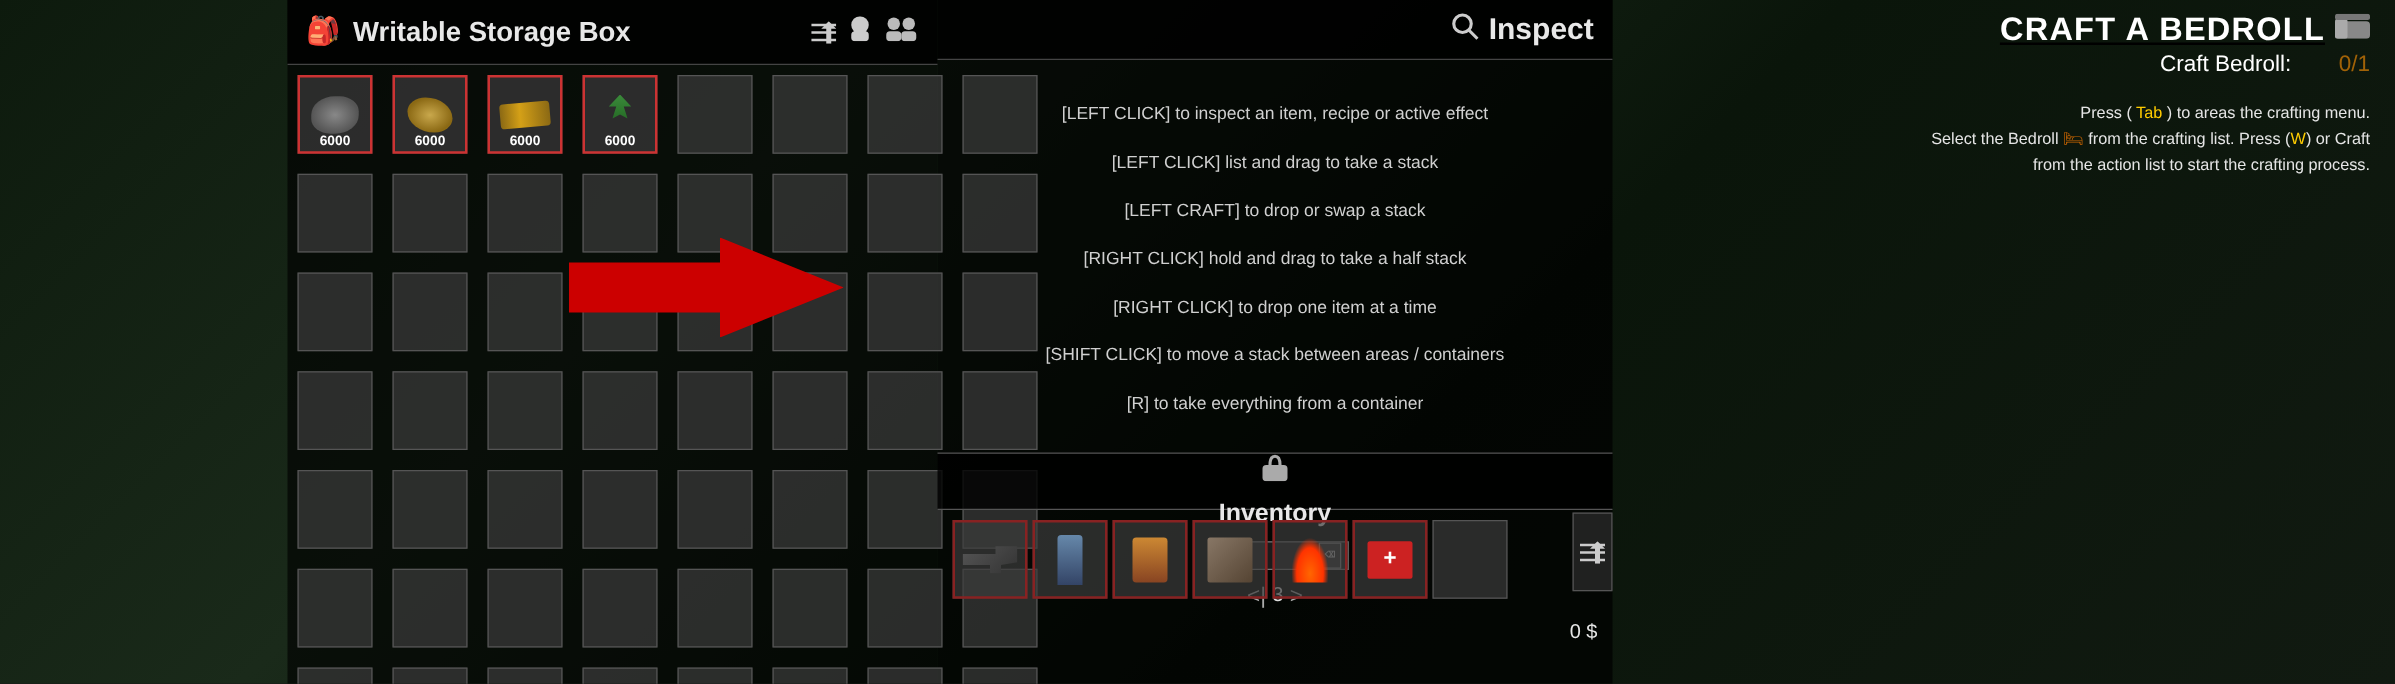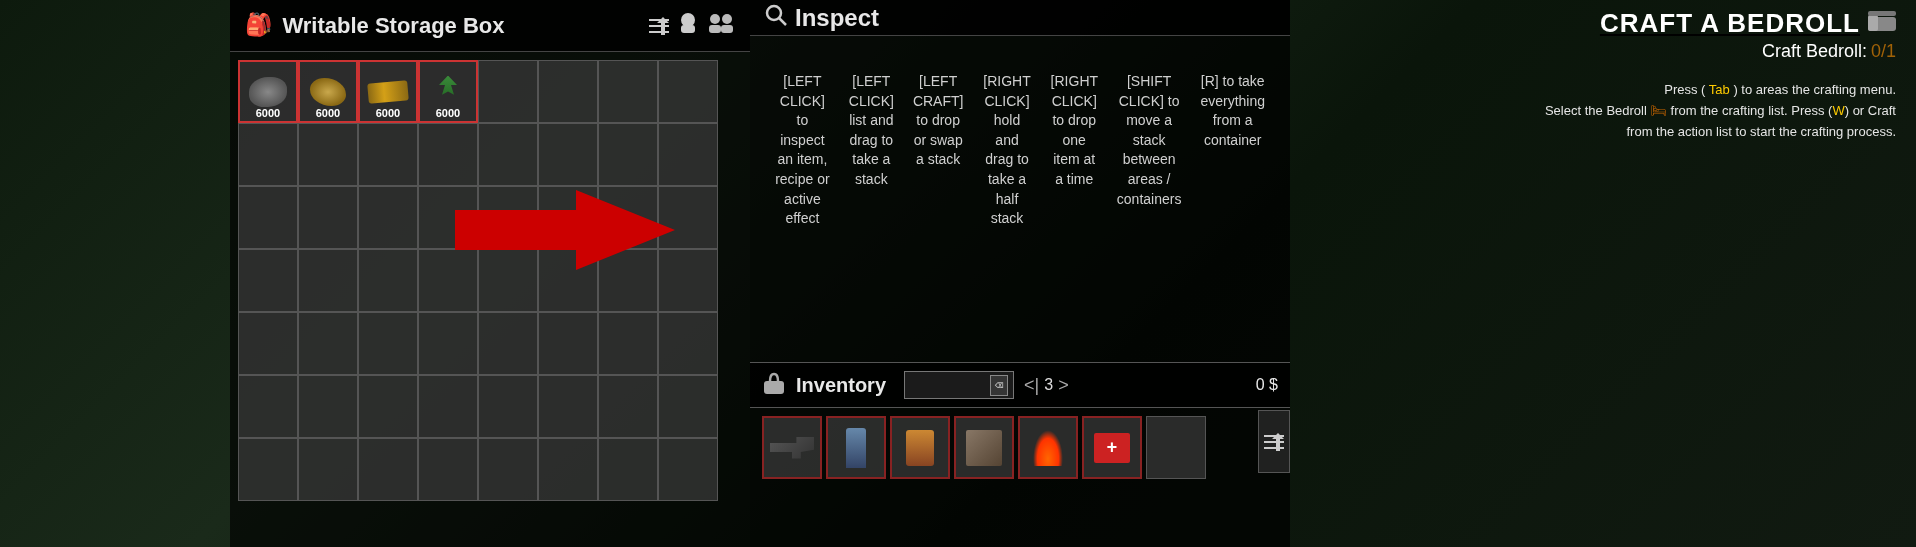--- a/index.html
+++ b/index.html
@@ -76,48 +76,49 @@
       font-size: 18px;
       cursor: pointer;
     }
 
     
     .inspect-header {
       position: absolute;
       left: 750px;
       top: 0;
       width: 540px;
-      height: 36px;
+      height: 48px;
       background: rgba(0,0,0,0.8);
       display: flex;
       align-items: center;
       padding: 0 15px;
       gap: 8px;
       border-bottom: 1px solid #444;
+      justify-content: flex-end;
     }
 
     .inspect-title {
       color: #e8e8e8;
       font-size: 24px;
       font-weight: bold;
       font-family: Arial, sans-serif;
     }
 
     
     .storage-grid {
       position: absolute;
       left: 230px;
       top: 52px;
       width: 520px;
       height: 495px;
       padding: 8px;
       display: grid;
       grid-template-columns: repeat(8, 60px);
       grid-template-rows: repeat(7, 63px);
-      gap: 0;
+      gap: 16px;
     }
 
     .grid-cell {
       width: 60px;
       height: 63px;
       background: rgba(60,60,60,0.7);
       border: 1px solid #555;
       position: relative;
       display: flex;
       align-items: center;
@@ -191,21 +192,21 @@
 
     
     .inspect-content {
       position: absolute;
       left: 750px;
       top: 52px;
       width: 540px;
       height: 310px;
       padding: 20px 25px;
       display: flex;
-      flex-direction: row;
+      flex-direction: column;
       justify-content: center;
       gap: 19px;
     }
 
     .inspect-line {
       color: #d0d0d0;
       font-size: 14px;
       font-family: Arial, sans-serif;
       text-align: center;
       line-height: 1.4;
@@ -218,20 +219,21 @@
       top: 362px;
       width: 540px;
       height: 46px;
       background: rgba(0,0,0,0.8);
       border-top: 1px solid #555;
       border-bottom: 1px solid #555;
       display: flex;
       align-items: center;
       padding: 0 12px;
       gap: 10px;
+      flex-direction: column;
     }
 
     .inventory-label {
       color: #e8e8e8;
       font-size: 20px;
       font-weight: bold;
       font-family: Arial, sans-serif;
     }
 
     .search-box {
@@ -326,20 +328,21 @@
       font-size: 26px;
       font-weight: bold;
       font-family: Arial, sans-serif;
       letter-spacing: 1px;
     }
 
     .craft-subtitle {
       color: #ffffff;
       font-size: 18px;
       font-family: Arial, sans-serif;
+      margin-left: 34px;
     }
 
     .craft-instructions {
       position: absolute;
       right: 20px;
       top: 80px;
       width: 500px;
       text-align: right;
     }
 

